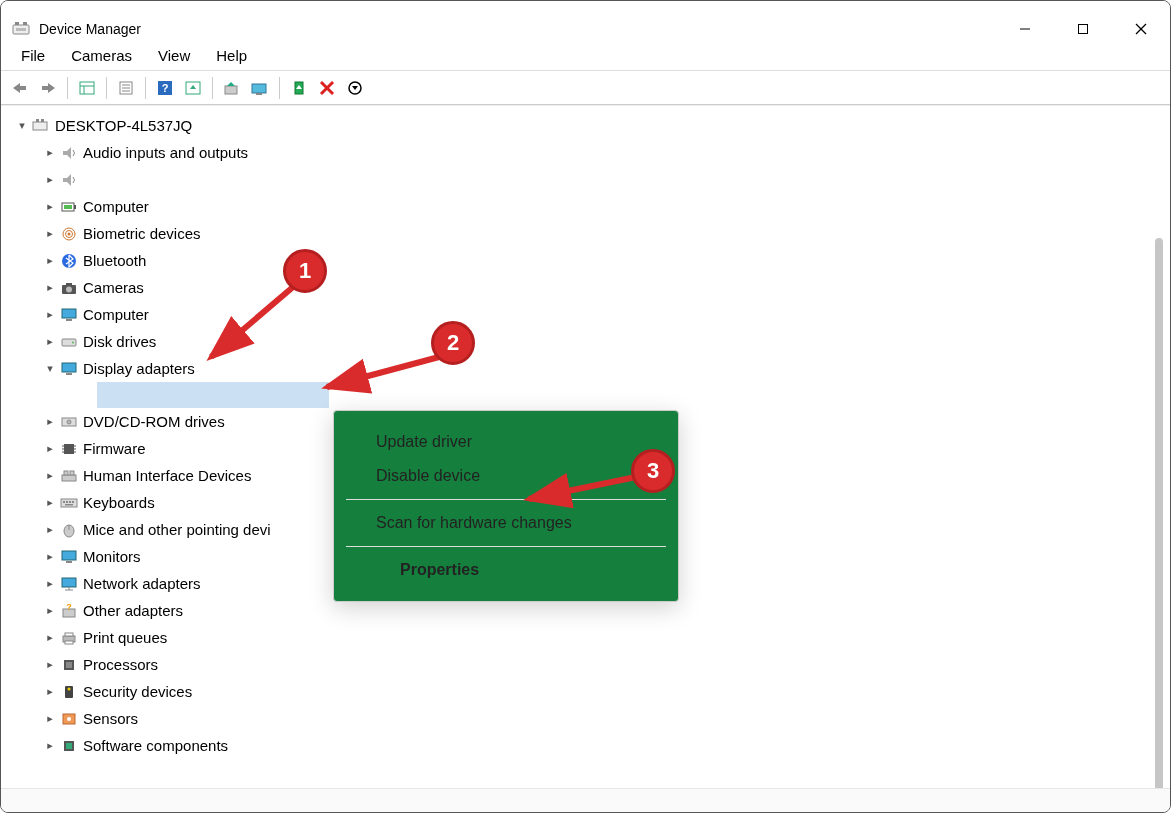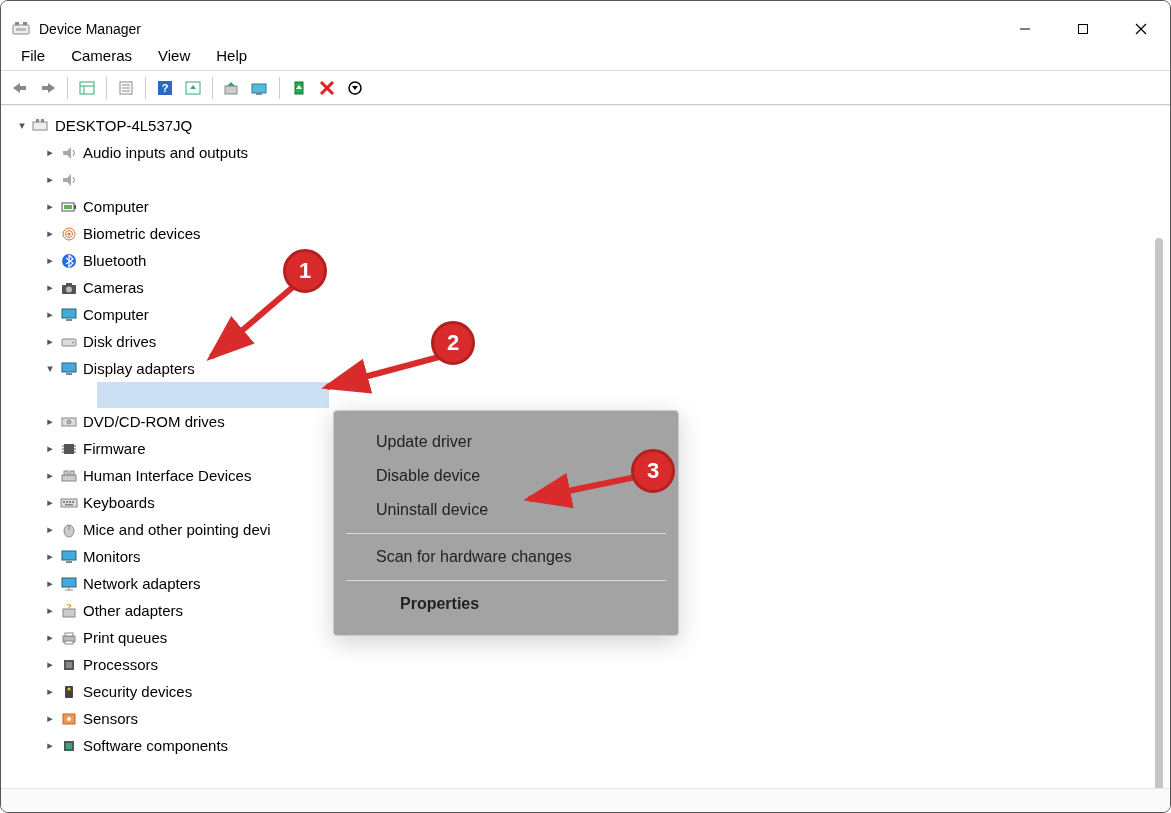--- a/index.html
+++ b/index.html
@@ -103,21 +103,21 @@
   .selected-blank {
     background:#cbe0f2;
     height:26px;
     width:232px;
     margin-left:90px;
   }
   .context-menu {
     position:absolute;
     left:332px; top:409px;
     width:346px;
-    background:#a3a3a3;
+    background:#15803d;
     border:1px solid #ccc;
     border-radius:4px;
     box-shadow:0 6px 24px rgba(0,0,0,.18);
     padding:14px 0;
     z-index:5;
   }
   .ctx-item {
     padding: 8px 42px;
     font-size:16px;
     color:#222;
@@ -545,21 +545,20 @@
     <div class="scrollbar">
       <div class="scrollbar-thumb"></div>
     </div>
   </div>
 
   <div class="statusbar"></div>
 
   <div class="context-menu">
     <div class="ctx-item">Update driver</div>
     <div class="ctx-item">Disable device</div>
-    <div class="ctx-item">Uninstall device</div>
     <div class="ctx-sep"></div>
     <div class="ctx-item">Scan for hardware changes</div>
     <div class="ctx-sep"></div>
     <div class="ctx-item bold">Properties</div>
   </div>
 
   <div class="badge" style="left:282px;top:248px">1</div>
   <div class="badge" style="left:430px;top:320px">2</div>
   <div class="badge" style="left:630px;top:448px">3</div>
 

